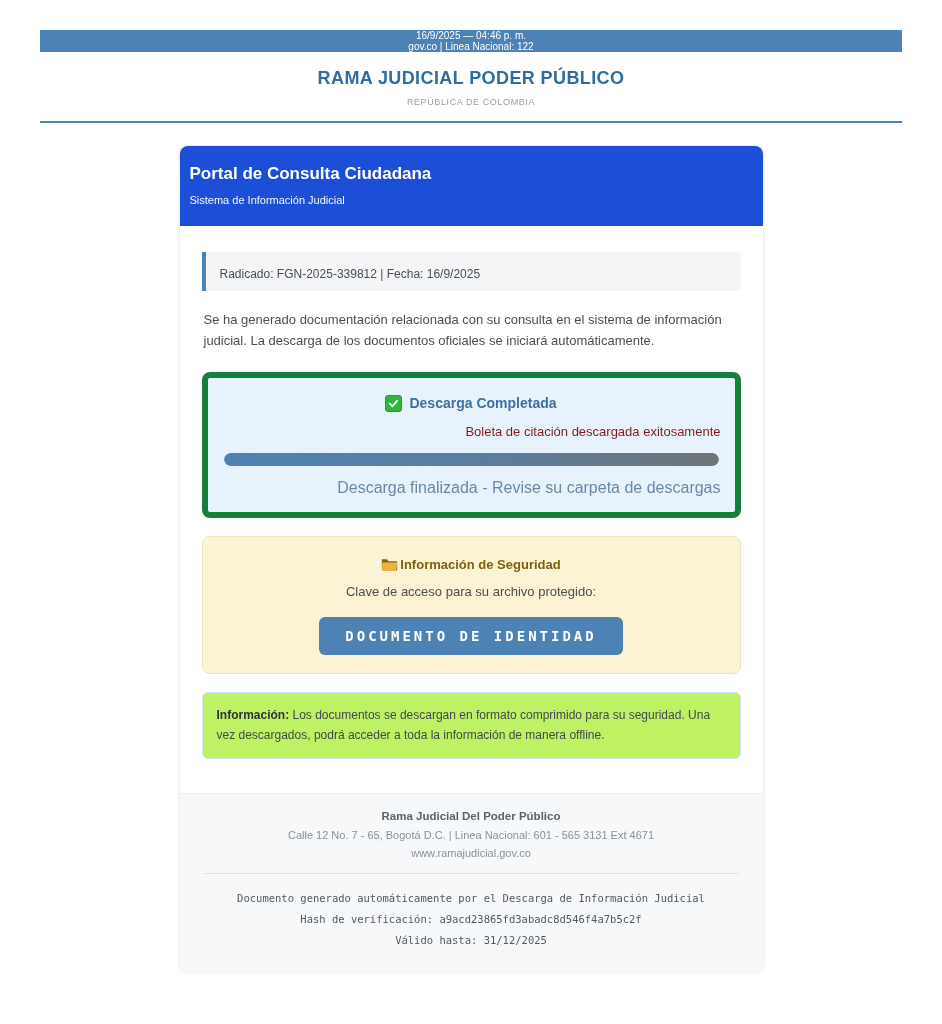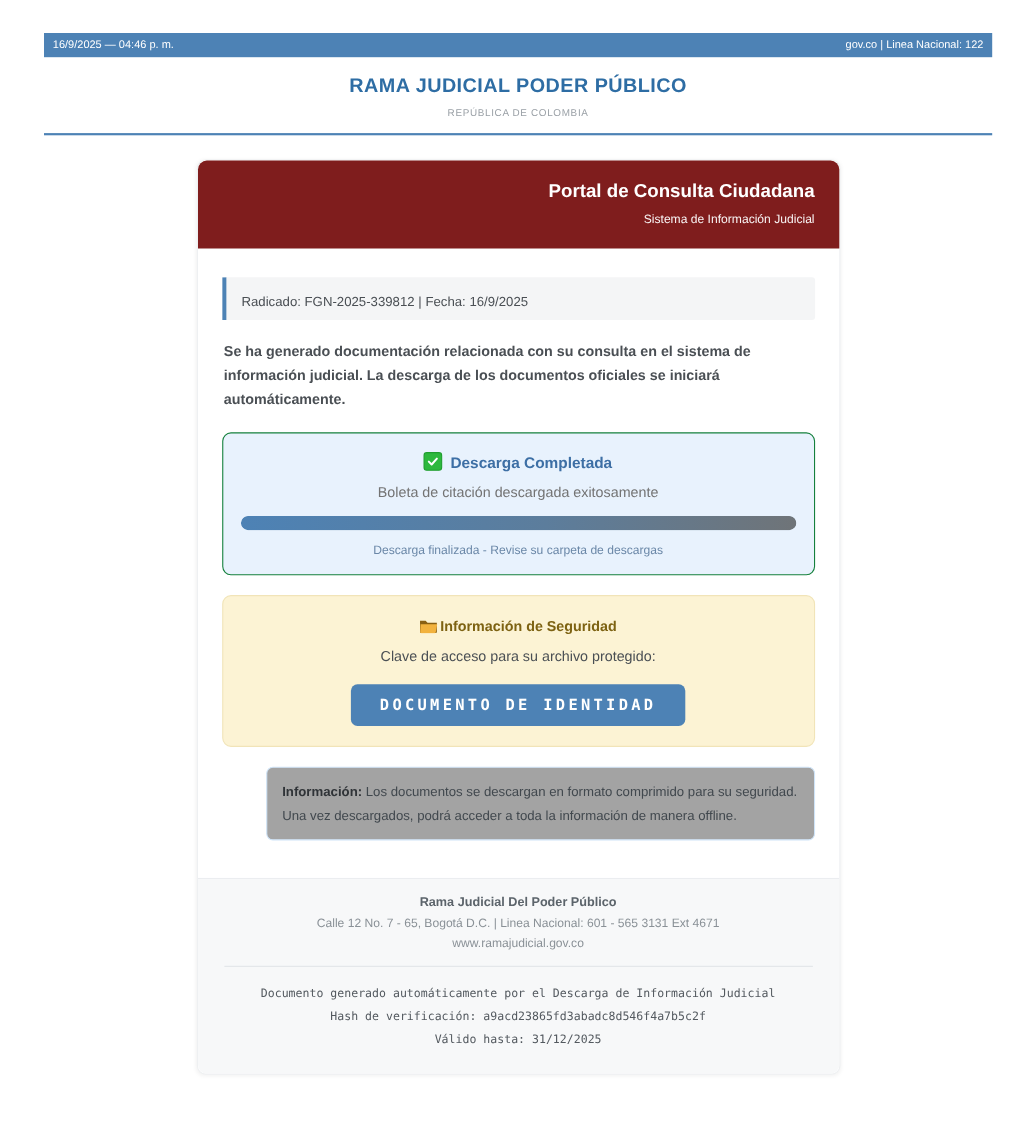--- a/index.html
+++ b/index.html
@@ -5,87 +5,87 @@
   html,body{margin:0;padding:0;background:#ffffff;}
   body{
     width:942px;height:1024px;margin:0 auto;position:relative;
     font-family:"Liberation Sans",sans-serif;color:#4a4f54;
     -webkit-font-smoothing:antialiased;
   }
   
   .topbar{
     margin:30px 40px 0 40px;height:22px;background:#4d82b5;color:#ffffff;
     display:flex;justify-content:space-between;align-items:center;
-    font-size:10px;padding:0 8px;box-sizing:border-box;
+    font-size:10px;padding:0 8px;box-sizing:border-box;flex-direction:column;
   }
   
   .site-header{text-align:center;margin-top:16px;}
   .site-title{color:#2e6da4;font-size:18px;font-weight:bold;letter-spacing:.4px;margin:0;text-align:center;}
   .site-subtitle{color:#9aa0a6;font-size:9px;letter-spacing:.6px;margin-top:8px;}
   .blue-rule{margin:14px 40px 0 40px;border-top:2px solid #4d82b5;}
   
   .card{
     width:583px;margin:22px auto 0 auto;background:#ffffff;border-radius:8px;
     border:1px solid #eef0f2;box-shadow:0 1px 4px rgba(0,0,0,.06);
   }
   .card-header{
-    background:#7f1d1d;border-radius:8px 8px 0 0;text-align:right;
-    padding:18px 22px 20px 10px;color:#ffffff;
+    background:#1d4ed8;border-radius:8px 8px 0 0;text-align:left;
+    padding:18px 10px 20px 10px;color:#ffffff;
   }
   .card-title{font-size:17px;font-weight:bold;margin:0;}
   .card-subtitle{font-size:11px;margin-top:10px;opacity:.95;}
   .card-body{padding:26px 22px 34px 22px;}
   
   .consulta-box{
     background:#f4f5f6;border-left:4px solid #4d82b5;padding:10px 14px;
     border-radius:0 3px 3px 0;
   }
   .consulta-title{font-size:12px;font-weight:bold;color:#33383d;}
   .consulta-detail{font-size:12px;color:#4a4f54;margin-top:5px;}
-  .intro{font-size:13px;line-height:1.65;color:#4a4f54;margin:18px 2px 20px 2px;font-weight:bold;}
+  .intro{font-size:13px;line-height:1.65;color:#4a4f54;margin:18px 2px 20px 2px;}
   
   .download-box{
-    background:#e8f2fd;border:1px solid #15803d;border-radius:8px;
+    background:#e8f2fd;border:6px solid #15803d;border-radius:8px;
     padding:17px 14px 15px 14px;text-align:center;
   }
   .dl-title-row{display:flex;justify-content:center;align-items:center;gap:7px;}
   .check-icon{
     width:15px;height:15px;background:#2db83d;border:1px solid #1f9e2e;border-radius:3px;
     display:inline-flex;align-items:center;justify-content:center;flex:0 0 auto;
   }
   .check-icon svg{width:11px;height:11px;display:block;}
   .dl-title{color:#3d6fa5;font-size:14px;font-weight:bold;}
-  .dl-subtitle{color:#737373;font-size:13px;margin-top:12px;}
+  .dl-subtitle{color:#7f1d1d;font-size:13px;margin-top:12px;text-align:right;}
   .progress-track{
     margin:14px 2px 13px 2px;height:13px;border-radius:7px;background:#d4e2ef;overflow:hidden;
   }
   .progress-fill{
     height:100%;border-radius:7px;
     background:linear-gradient(90deg,#4d82b5 0%,#5c7d9c 55%,#6f7478 100%);
   }
-  .dl-caption{color:#6b88a8;font-size:11px;}
+  .dl-caption{color:#6b88a8;font-size:16px;text-align:right;}
   
   .security-box{
     background:#fcf3d4;border:1px solid #f1e4b8;border-radius:8px;
     padding:20px 14px 18px 14px;text-align:center;margin-top:18px;
   }
   .sec-title-row{display:flex;justify-content:center;align-items:flex-start;gap:2px;}
   .folder-icon svg{width:17px;height:14px;display:block;}
   .sec-title{color:#7d6212;font-size:13px;font-weight:bold;}
   .sec-line{color:#4a4f54;font-size:13px;margin-top:12px;}
   .key-button{
     display:inline-block;margin-top:18px;background:#4d82b5;color:#ffffff;border:none;
     font-family:"DejaVu Sans Mono",monospace;font-weight:bold;font-size:14px;
     letter-spacing:3px;padding:11px 26px;border-radius:6px;cursor:pointer;text-align:right;
   }
   .sec-caption{color:#a88a28;font-size:11px;margin-top:18px;}
   
   .info-note{
-    background:#a3a3a3;border:1px solid #cfe4f8;border-radius:6px;
-    padding:12px 14px;margin-top:18px;font-size:12px;line-height:1.7;color:#41484e;margin-left:40px;
+    background:#bef264;border:1px solid #cfe4f8;border-radius:6px;
+    padding:12px 14px;margin-top:18px;font-size:12px;line-height:1.7;color:#41484e;
   }
   .info-note b{color:#2f3337;}
   
   .card-footer{
     background:#f7f8f9;border-top:1px solid #e9ecef;border-radius:0 0 8px 8px;
     text-align:center;padding:16px 0 20px 0;
   }
   .foot-org{font-size:11.5px;font-weight:bold;color:#5c646b;}
   .foot-addr{font-size:11px;color:#8a9197;margin-top:7px;}
   .foot-site{font-size:11px;color:#8a9197;margin-top:6px;}

